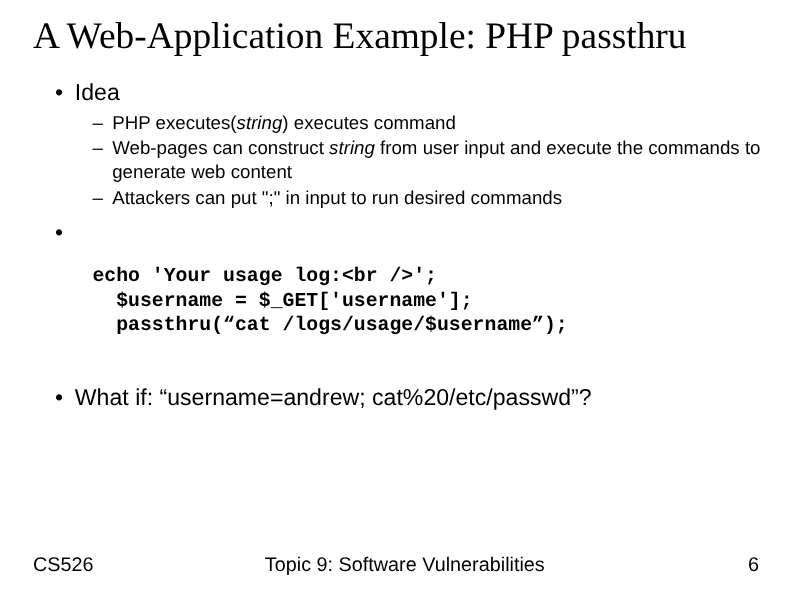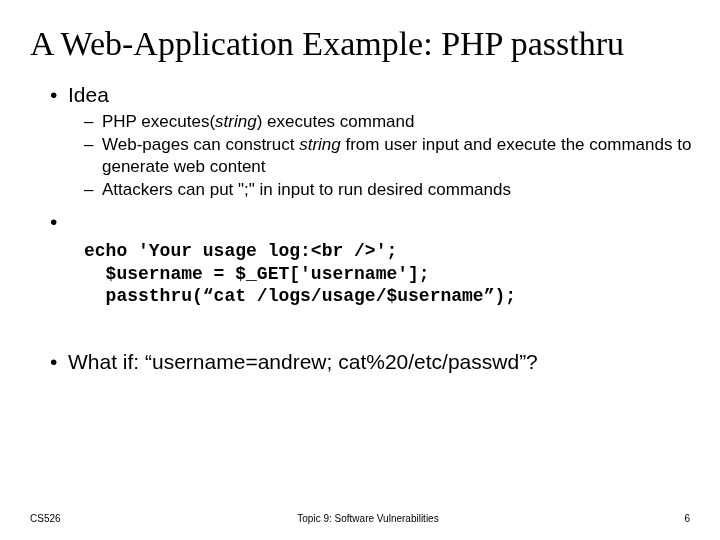--- a/index.html
+++ b/index.html
@@ -15,21 +15,21 @@
   .slide {
     position: relative;
     width: 720px;
     height: 540px;
     box-sizing: border-box;
   }
   .title {
     font-family: "Times New Roman", Times, serif;
     font-size: 34px;
     line-height: 1.15;
-    padding: 24px 0 0 30px;
+    padding: 14px 0 0 30px;
     font-weight: normal;
   }
   .body {
     padding: 14px 0 0 50px;
   }
   .bullet {
     display: flex;
     align-items: flex-start;
     font-size: 21px;
     margin: 6px 0 4px 0;
@@ -49,30 +49,30 @@
     width: 18px;
     flex: 0 0 18px;
   }
   .italic { font-style: italic; }
   .code {
     font-family: "Courier New", Courier, monospace;
     font-weight: bold;
     font-size: 18px;
     white-space: pre;
     margin-left: 34px;
-    margin-top: 6px;
+    margin-top: 16px;
     line-height: 1.25;
   }
   .spacer { height: 18px; }
   .footer {
     position: absolute;
     bottom: 16px;
     left: 30px;
     right: 30px;
-    font-size: 10px;
+    font-size: 18px;
     display: flex;
     justify-content: space-between;
   }
   .footer .center {
     position: absolute;
     left: 16px;
     right: 0;
     text-align: center;
   }
   .footer .right { margin-left: auto; }

